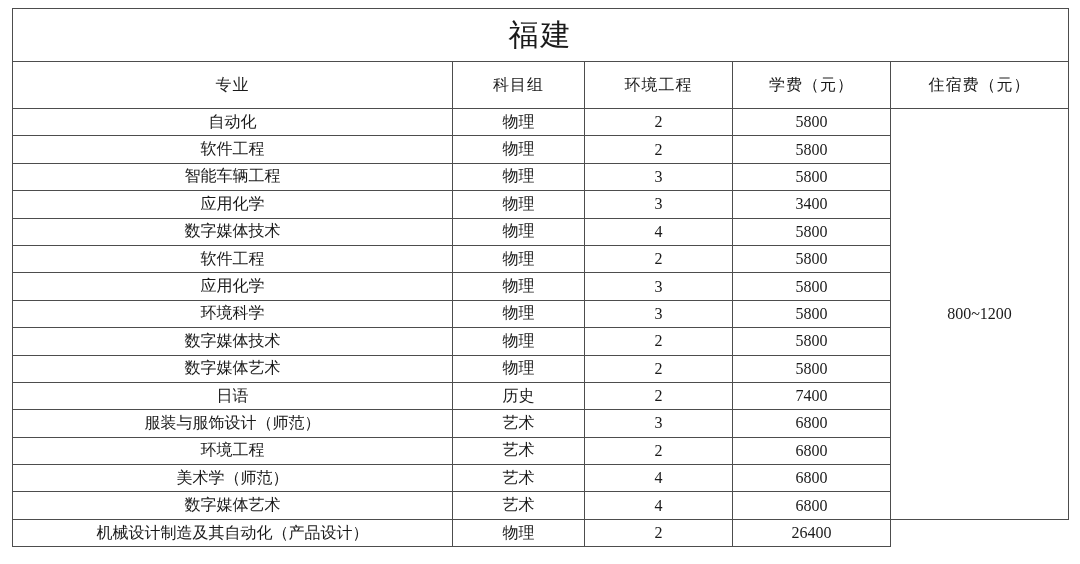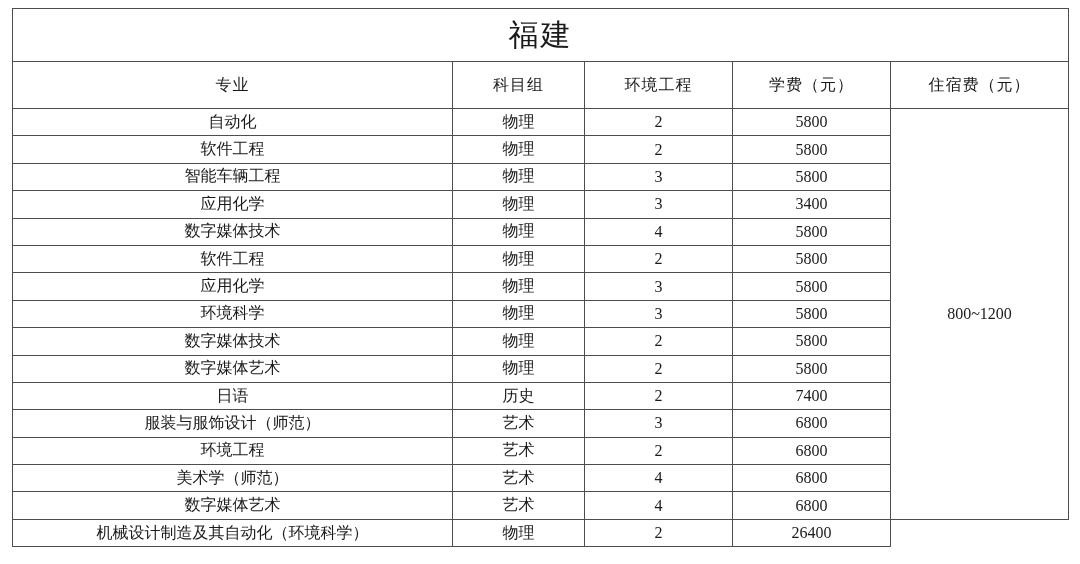--- a/index.html
+++ b/index.html
@@ -169,20 +169,20 @@
         <td>4</td>
         <td>6800</td>
       </tr>
       <tr class="body-row">
         <td>数字媒体艺术</td>
         <td>艺术</td>
         <td>4</td>
         <td>6800</td>
       </tr>
       <tr class="body-row">
-        <td>机械设计制造及其自动化（环境科学）</td>
+        <td>机械设计制造及其自动化（产品设计）</td>
         <td>物理</td>
         <td>2</td>
         <td>26400</td>
       </tr>
     </tbody>
   </table>
 </div>
 
 </body></html>

